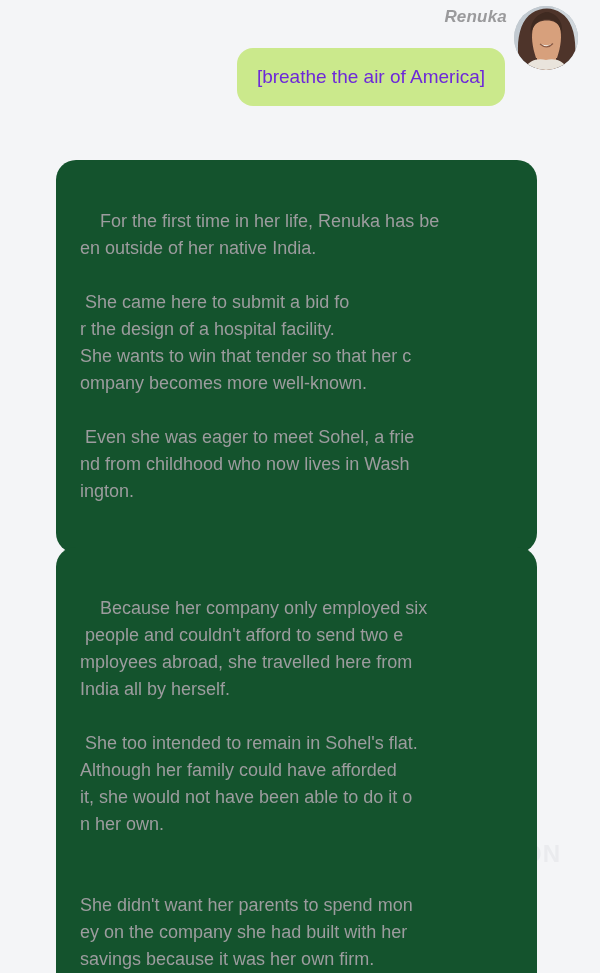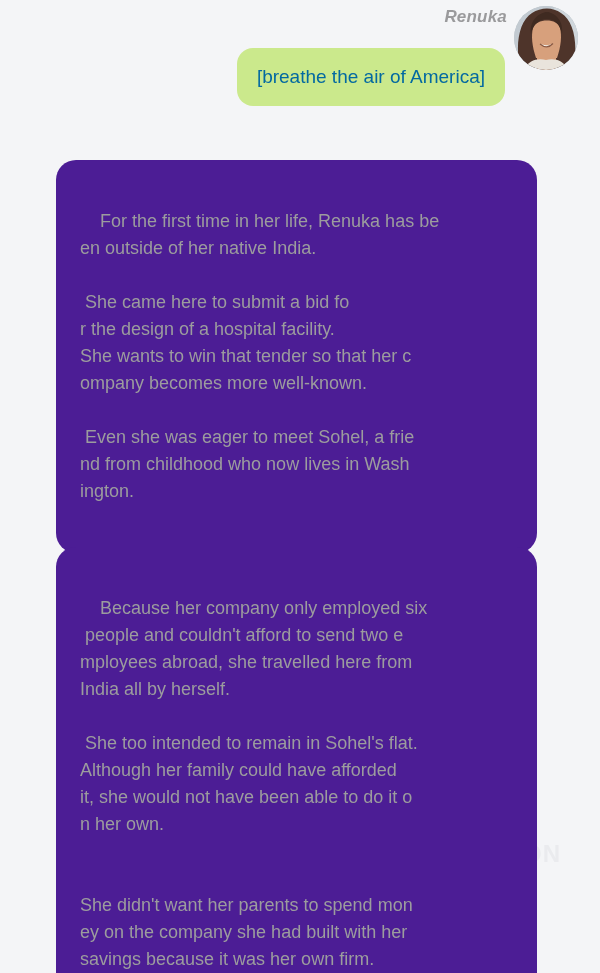--- a/index.html
+++ b/index.html
@@ -32,34 +32,34 @@
     overflow: hidden;
     z-index: 2;
     background: #b9c2c8;
   }
   .avatar svg { display: block; width: 64px; height: 64px; }
   .bubble-outgoing {
     position: absolute;
     top: 48px;
     right: 95px;
     background: #cbe98c;
-    color: #0369a1;
+    color: #6d28d9;
     font-size: 19px;
     line-height: 24px;
     padding: 17px 20px;
     border-radius: 16px;
     white-space: nowrap;
     z-index: 1;
   }
   .bubble-narrator {
     position: absolute;
     left: 56px;
     width: 481px;
     box-sizing: border-box;
-    background: #4c1d95;
+    background: #14532d;
     color: #9c9c9e;
     font-size: 18px;
     line-height: 27px;
     padding: 21px 10px 21px 24px;
     border-radius: 20px;
     white-space: pre-wrap;
     z-index: 1;
   }
   .bubble-narrator.first { top: 160px; }
   .bubble-narrator.second { top: 547px; }

